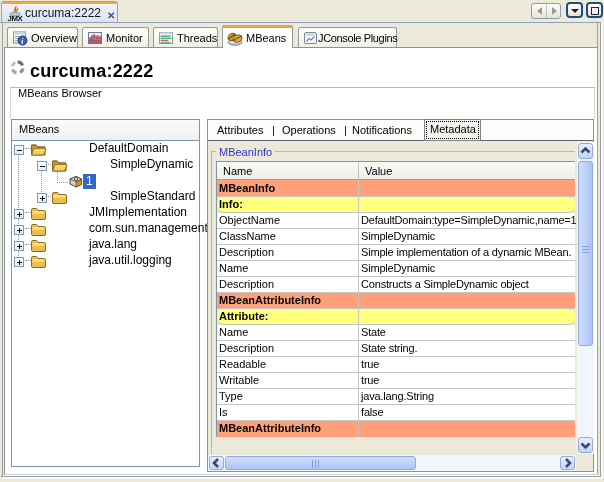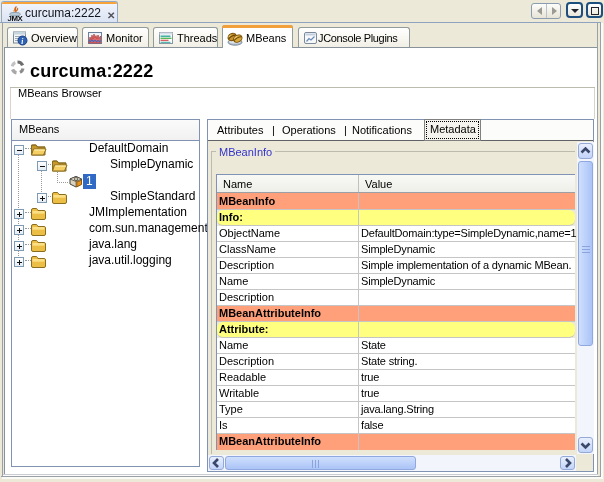--- a/index.html
+++ b/index.html
@@ -56,21 +56,21 @@
 .tab .ic, #mbtab .ic { position:absolute; left:4px; top:2px; width:16px; height:16px; }
 .tab .tl, #mbtab .tl { position:absolute; left:23px; top:4px; font-size:11px; white-space:nowrap; }
 #tab-pl .tl { left:19px; letter-spacing:-0.35px; }
 #tab-ov { left:7px;  width:71px; }
 #tab-mo { left:82px; width:67px; }
 #tab-th { left:153px; width:65px; }
 #mbtab  { position:absolute; left:222px; top:25px; width:71px; height:23px; background:#fff; border:1px solid #919b9c; border-bottom:none; border-radius:3px 3px 0 0; }
 #mbtab .otop { position:absolute; left:-1px; top:-1px; width:71px; height:3px; background:#f1a03c; border-radius:3px 3px 0 0; }
 #mbtab .ic { top:4px; }
 #mbtab .tl { top:6px; }
-#tab-pl { left:298px; width:112px; }
+#tab-pl { left:298px; width:99px; }
 
 
 #spinner { left:10px; top:60px; width:15px; height:15px; }
 #title { left:30px; top:62px; font-size:18px; line-height:18px; font-weight:bold; letter-spacing:0.2px; }
 #tborder { left:10px; top:87px; width:585px; height:1px; background:#bcbcae; }
 #tblabel { left:18px; top:88px; font-size:11px; line-height:11px; color:#000; }
 
 
 #lpanel { left:11px; top:119px; width:189px; height:348px; border:1px solid #8093b2; background:#fff; }
 #lphead { position:absolute; left:0; top:0; width:187px; height:21px; background:linear-gradient(#fbfbfb,#f1f1f1); border-bottom:1px solid #8093b2; }
@@ -89,21 +89,21 @@
 #rtabs { position:absolute; left:0; top:0; width:385px; height:21px; background:#fcfcfa; border-bottom:1px solid #5f6368; }
 #rtabs .t { position:absolute; top:4px; font-size:11px; color:#000; }
 #meta { position:absolute; left:216px; top:-1px; width:57px; height:22px; background:#f4f3ee; border:1px solid #808080; }
 #meta .in { position:absolute; left:1px; top:1px; right:1px; bottom:1px; border:1px dotted #000; }
 #meta .tx { position:absolute; left:5px; top:3px; }
 #mbi-line { position:absolute; left:3px; top:31px; width:364px; height:1px; background:#bcbcae; }
 #mbi-left { position:absolute; left:3px; top:31px; width:1px; height:303px; background:#bcbcae; border-radius:2px; }
 #mbi-title { position:absolute; left:8px; top:26px; font-size:11px; line-height:12px; color:#3333cc; background:#ece9d8; padding:0 3px; }
 
 
-#mtable { position:absolute; left:8px; top:54px; width:359px; border-left:1px solid #8093b2; border-top:1px solid #8093b2; }
+#mtable { position:absolute; left:8px; top:41px; width:359px; border-left:1px solid #8093b2; border-top:1px solid #8093b2; }
 .mrow { position:relative; width:358px; height:16px; border-bottom:1px solid #c5c5c5; background:#fff; }
 .mhead { position:relative; width:358px; height:18px; background:linear-gradient(#f8f8f6,#efefe9); border-bottom:1px solid #9aa0a5; }
 .mrow .c1, .mhead .c1 { position:absolute; left:0; top:0; bottom:0; width:142px; border-right:1px solid #c5c5c5; }
 .mhead .c1 { border-right:1px solid #c0c0c0; }
 .mrow .c1 span, .mrow .c2 span { position:absolute; left:2px; top:1px; white-space:nowrap; }
 .mhead span { position:absolute; top:3px; }
 .mrow .c2 { position:absolute; left:142px; top:0; bottom:0; right:0; }
 .mrow .c2 span { left:2px; letter-spacing:-0.18px; }
 .orange { background:#ffa07a; font-weight:bold; }
 .yellow { background:#ffff80; font-weight:bold;border-radius:6px; }
@@ -408,20 +408,23 @@
             <span>Name</span>
           </div>
           <div class="c2">
             <span>SimpleDynamic</span>
           </div>
         </div>
       <div class="mrow">
           <div class="c1">
             <span>Description</span>
           </div>
+          <div class="c2">
+            <span>Constructs a SimpleDynamic object</span>
+          </div>
         </div>
       <div class="mrow orange">
           <div class="c1">
             <span>MBeanAttributeInfo</span>
           </div>
           <div class="c2"></div>
         </div>
       <div class="mrow yellow">
           <div class="c1">
             <span>Attribute:</span>

